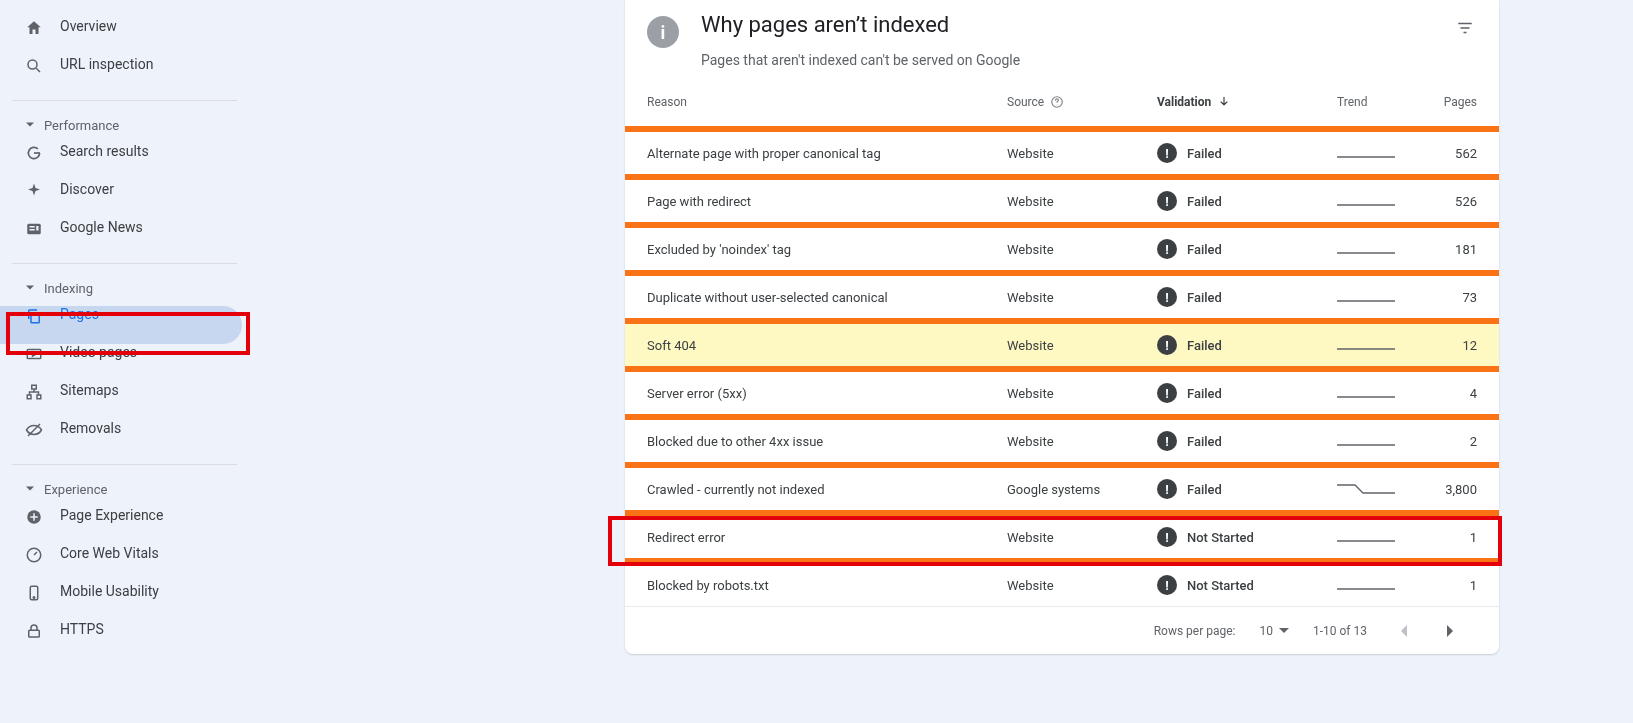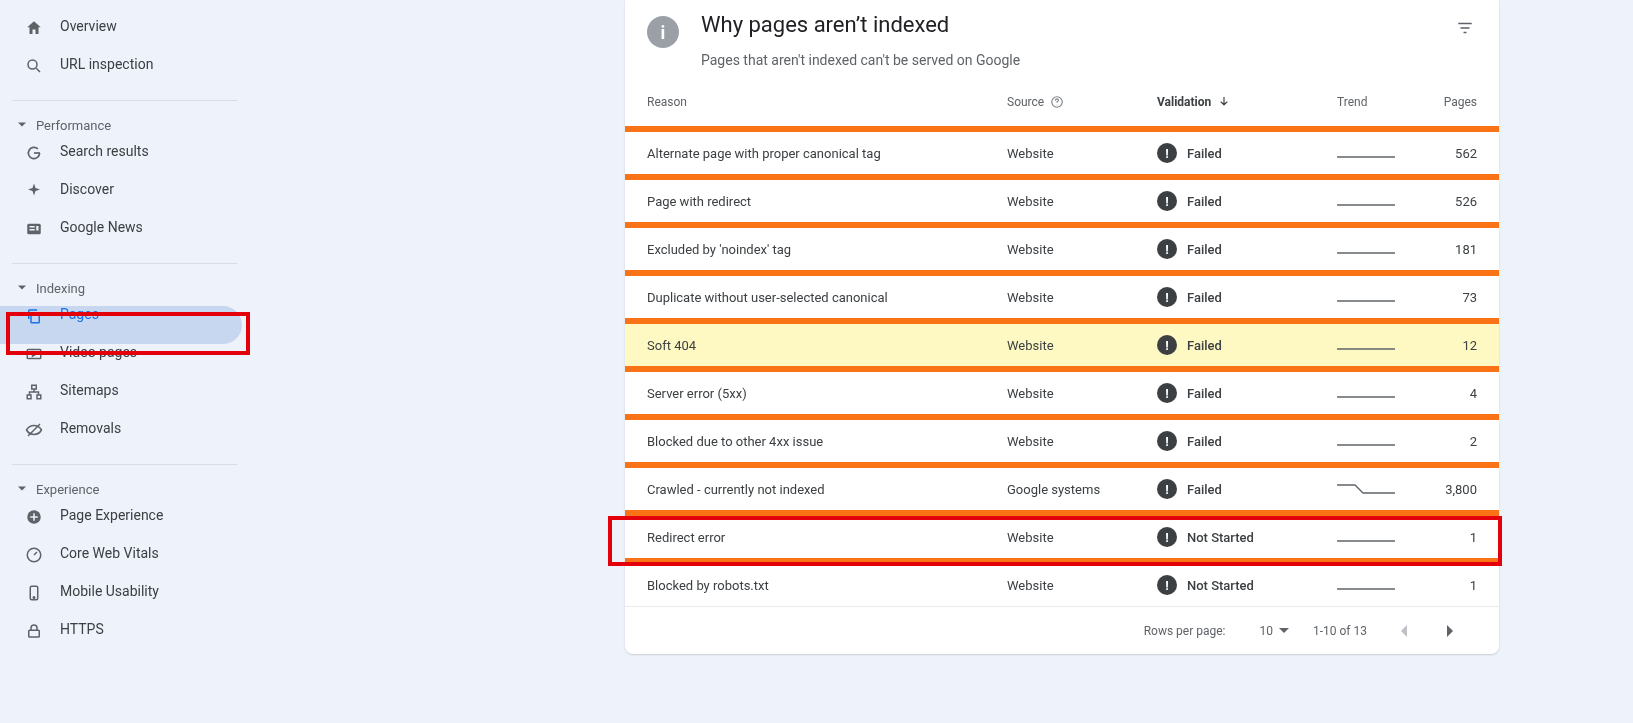--- a/index.html
+++ b/index.html
@@ -44,21 +44,21 @@
       display: flex;
       align-items: center;
       justify-content: center;
       color: #5f6368;
     }
     .nav-item.active .icon { color: #1a73e8; }
     .nav-section {
       display: flex;
       align-items: center;
       height: 36px;
-      padding-left: 16px;
+      padding-left: 24px;
       font-size: 13px;
       color: #5f6368;
       cursor: pointer;
       margin-top: 4px;
     }
     .nav-section .caret {
       width: 12px;
       height: 12px;
       margin-right: 8px;
       display:flex;align-items:center;justify-content:center;
@@ -150,21 +150,21 @@
       display:flex;
       align-items:center;
       justify-content:flex-end;
       gap:24px;
       height:48px;
       padding:0 36px;
       font-size:12px;
       color:#5f6368;
       border-top:1px solid #e8eaed;
     }
-    .rows-sel { display:flex; align-items:center; gap:6px; cursor:pointer;margin-left:10px; }
+    .rows-sel { display:flex; align-items:center; gap:6px; cursor:pointer; }
     .nav-arrow { width:24px;height:24px;display:flex;align-items:center;justify-content:center;cursor:pointer;color:#5f6368; }
     .nav-arrow.disabled { color:#bdc1c6; cursor:default; }
     
     .highlight-box-row {
       position: absolute;
       left: -17px;
       width: 894px;
       height: 50px;
       border: 4px solid #e3000b;
       pointer-events:none;

